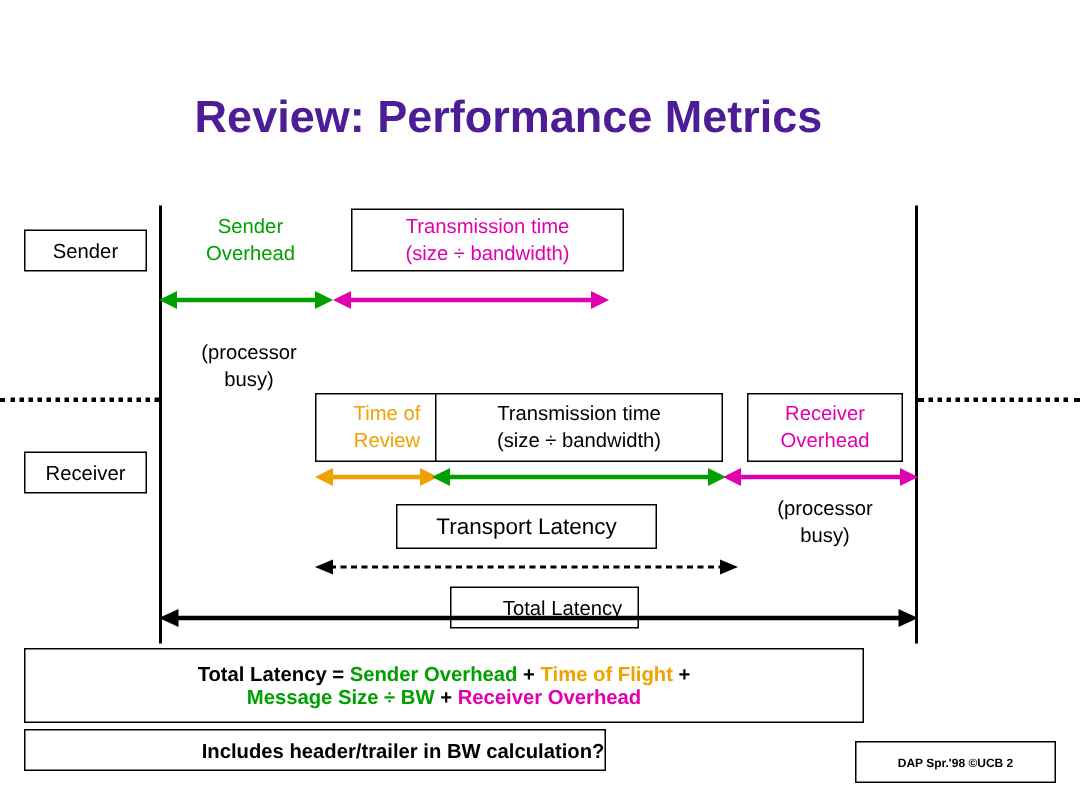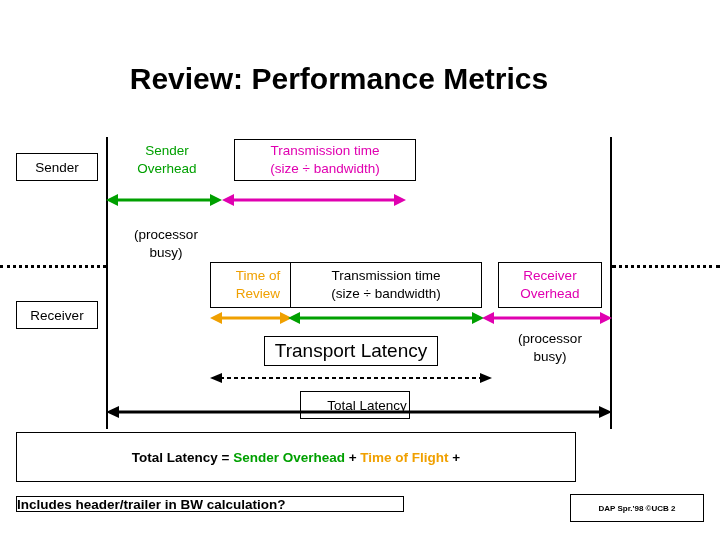--- a/index.html
+++ b/index.html
@@ -6,21 +6,21 @@
   body{
     width:720px;height:540px;
     background:#ffffff;
     font-family:"Liberation Sans", sans-serif;
     position:relative;
     overflow:hidden;
   }
   .abs{position:absolute;}
   .title{
     left:0;top:62px;width:678px;text-align:center;
-    font-size:30px;font-weight:bold;color:#000000;
+    font-size:30px;font-weight:bold;color:#4c1d95;
     letter-spacing:0px;
   }
   .boxed{
     border:1px solid #000;background:#fff;
     display:flex;align-items:center;justify-content:center;
     text-align:left;box-sizing:border-box;
   }
   .lbl{font-weight:normal;}
   .green{color:#00a000;}
   .magenta{color:#e000b0;}
@@ -112,50 +112,53 @@
   <polygon points="0,7 12,1 12,13" fill="#00a000"></polygon>
   <polygon points="196,7 184,1 184,13" fill="#00a000"></polygon>
 </svg>
 
 <svg class="abs" style="left:482px;top:311px;" width="130" height="14" viewBox="0 0 130 14">
   <line x1="8" y1="7" x2="122" y2="7" stroke="#e000b0" stroke-width="3"></line>
   <polygon points="0,7 12,1 12,13" fill="#e000b0"></polygon>
   <polygon points="130,7 118,1 118,13" fill="#e000b0"></polygon>
 </svg>
 
-<div class="abs boxed lbl black" style="left:264px;top:336px;width:174px;height:30px;font-size:19px;">
+<div class="abs boxed lbl black" style="left:264px;top:336px;width:174px;height:30px;font-size:15px;">
   <span>Transport Latency</span>
 </div>
 
 <div class="abs black" style="left:498px;top:330px;width:104px;text-align:center;font-size:13.5px;line-height:18px;">
   <div>(processor</div>
   <div>busy)</div>
 </div>
 
 <svg class="abs" style="left:210px;top:372px;" width="282" height="12" viewBox="0 0 282 12">
   <line x1="10" y1="6" x2="272" y2="6" stroke="#000" stroke-width="2" stroke-dasharray="4 3"></line>
   <polygon points="0,6 12,1 12,11" fill="#000"></polygon>
   <polygon points="282,6 270,1 270,11" fill="#000"></polygon>
 </svg>
 
-<div class="abs boxed lbl black" style="left:300px;top:391px;width:110px;height:28px;font-size:13.5px;padding-left:24px;">
+<div class="abs boxed lbl black" style="left:300px;top:391px;width:126px;height:28px;font-size:13.5px;padding-left:24px;">
   <span>Total Latency</span>
 </div>
 
 <svg class="abs" style="left:106px;top:405px;" width="506" height="14" viewBox="0 0 506 14">
   <line x1="10" y1="7" x2="496" y2="7" stroke="#000" stroke-width="3"></line>
   <polygon points="0,7 13,1 13,13" fill="#000"></polygon>
   <polygon points="506,7 493,1 493,13" fill="#000"></polygon>
 </svg>
 
 <div class="abs ttl-box" style="left:16px;top:432px;width:560px;height:50px;display:flex;flex-direction:column;align-items:center;justify-content:center;">
   <div style="white-space:nowrap;">
     <span class="black">Total Latency = </span><span class="green">Sender Overhead</span><span class="black"> + </span><span class="orange">Time of Flight</span><span class="black"> +</span>
   </div>
+  <div style="white-space:nowrap;">
+    <span class="green">Message Size ÷ BW</span><span class="black"> + </span><span class="magenta">Receiver Overhead</span>
+  </div>
 </div>
 
-<div class="abs ttl-box" style="left:16px;top:496px;width:388px;height:16px;display:flex;align-items:center;justify-content:flex-start;">
+<div class="abs ttl-box" style="left:16px;top:486px;width:388px;height:28px;display:flex;align-items:center;justify-content:flex-end;">
   <span class="black">Includes header/trailer in BW calculation?</span>
 </div>
 
 <div class="abs ttl-box footer" style="left:570px;top:494px;width:134px;height:28px;display:flex;align-items:center;justify-content:center;font-weight:bold;">
   <span>DAP Spr.'98 ©UCB 2</span>
 </div>
 
 </body></html>

